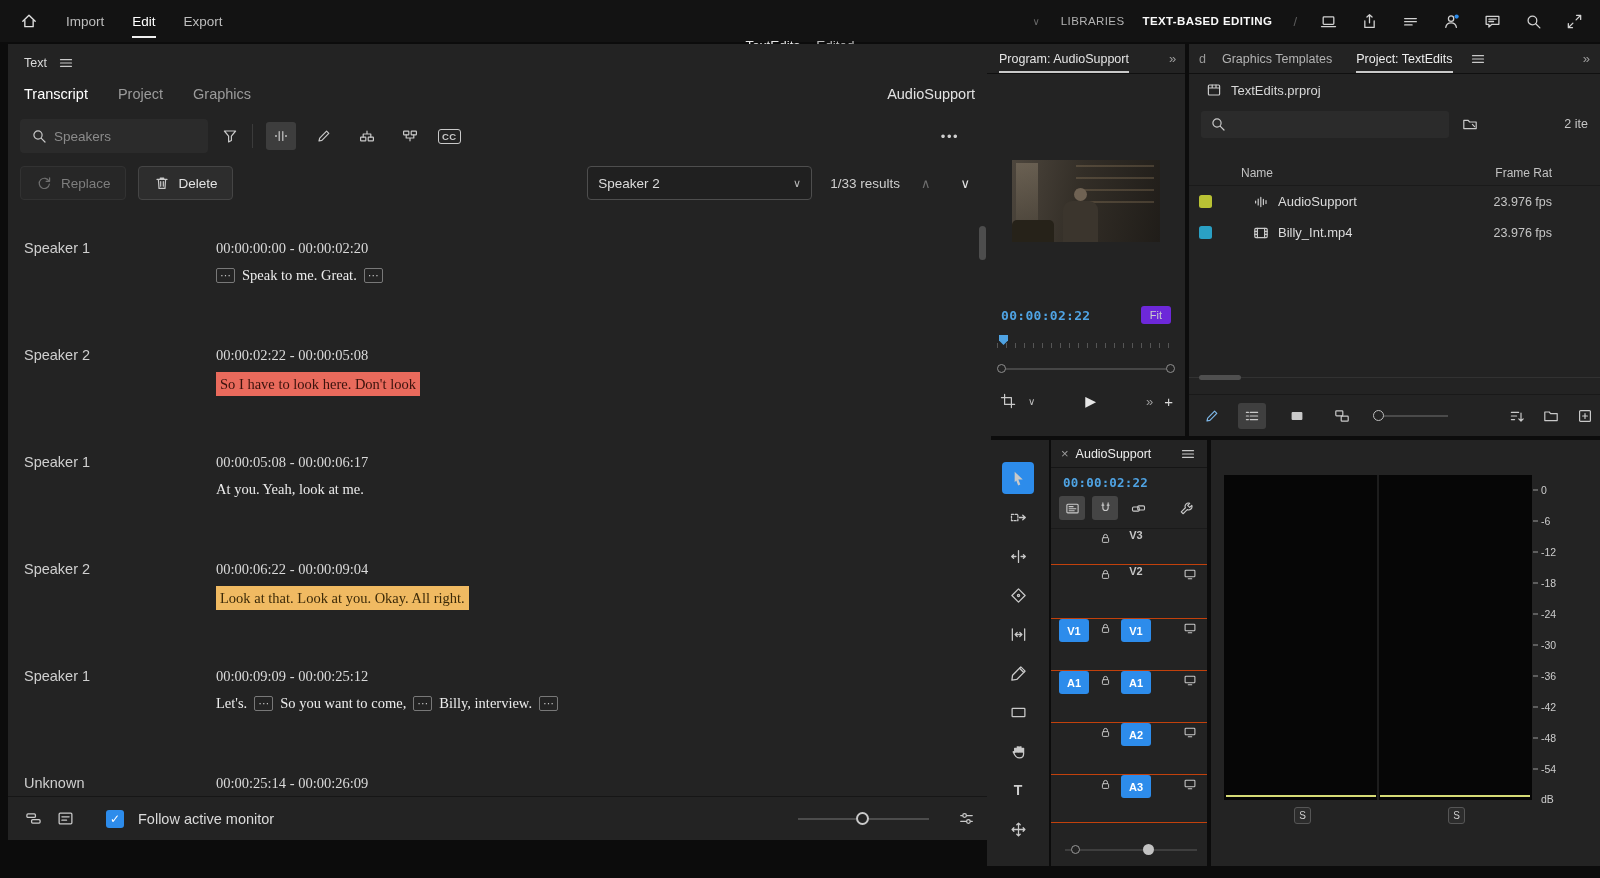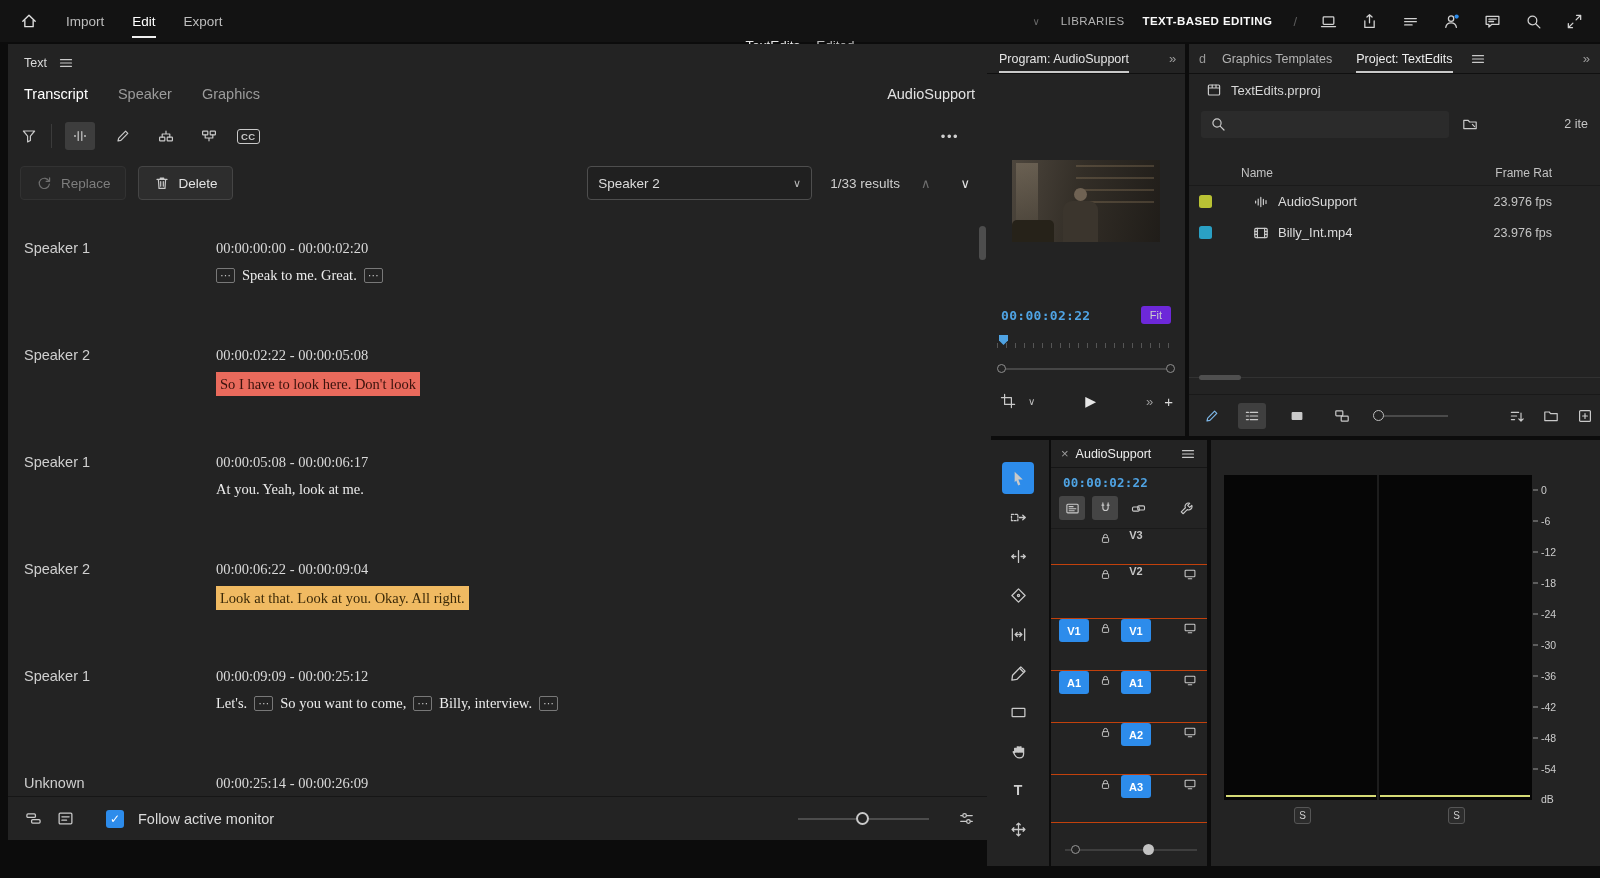--- a/index.html
+++ b/index.html
@@ -260,26 +260,35 @@
       <span class="tp-title">Text</span>
       <span class="ic">
           <svg viewBox="0 0 16 16">
             <path d="M2.5 4.7h11M2.5 8h11M2.5 11.3h11"></path>
           </svg>
         </span>
     </div>
     <div class="tp-tabs">
       <div class="pj-tab-group" id="tp-tab-group" style="gap:30px">
           <span class="tp-tab active">Transcript</span>
-          <span class="tp-tab">Speaker</span>
+          <span class="tp-tab">Project</span>
           <span class="tp-tab">Graphics</span>
         </div>
       <span class="tp-seq">AudioSupport</span>
     </div>
     <div class="tp-search-row">
+      <div class="search-box">
+        <span class="ic">
+            <svg viewBox="0 0 16 16">
+              <circle cx="7" cy="7" r="4.1"></circle>
+              <path d="M10.1 10.1 14 14"></path>
+            </svg>
+          </span>
+        <input placeholder="Speakers" style="">
+      </div>
       <span class="ic">
           <svg viewBox="0 0 16 16">
             <path d="M2.4 3h11.2L9.4 8.1v4.4l-2.8 1.4V8.1Z"></path>
           </svg>
         </span>
       <span class="vsep"></span>
       <span class="tbtn on">
           <span class="ic">
             <svg viewBox="0 0 16 16">
               <path d="M6.2 3.6v8.8M9.8 3.6v8.8"></path>

